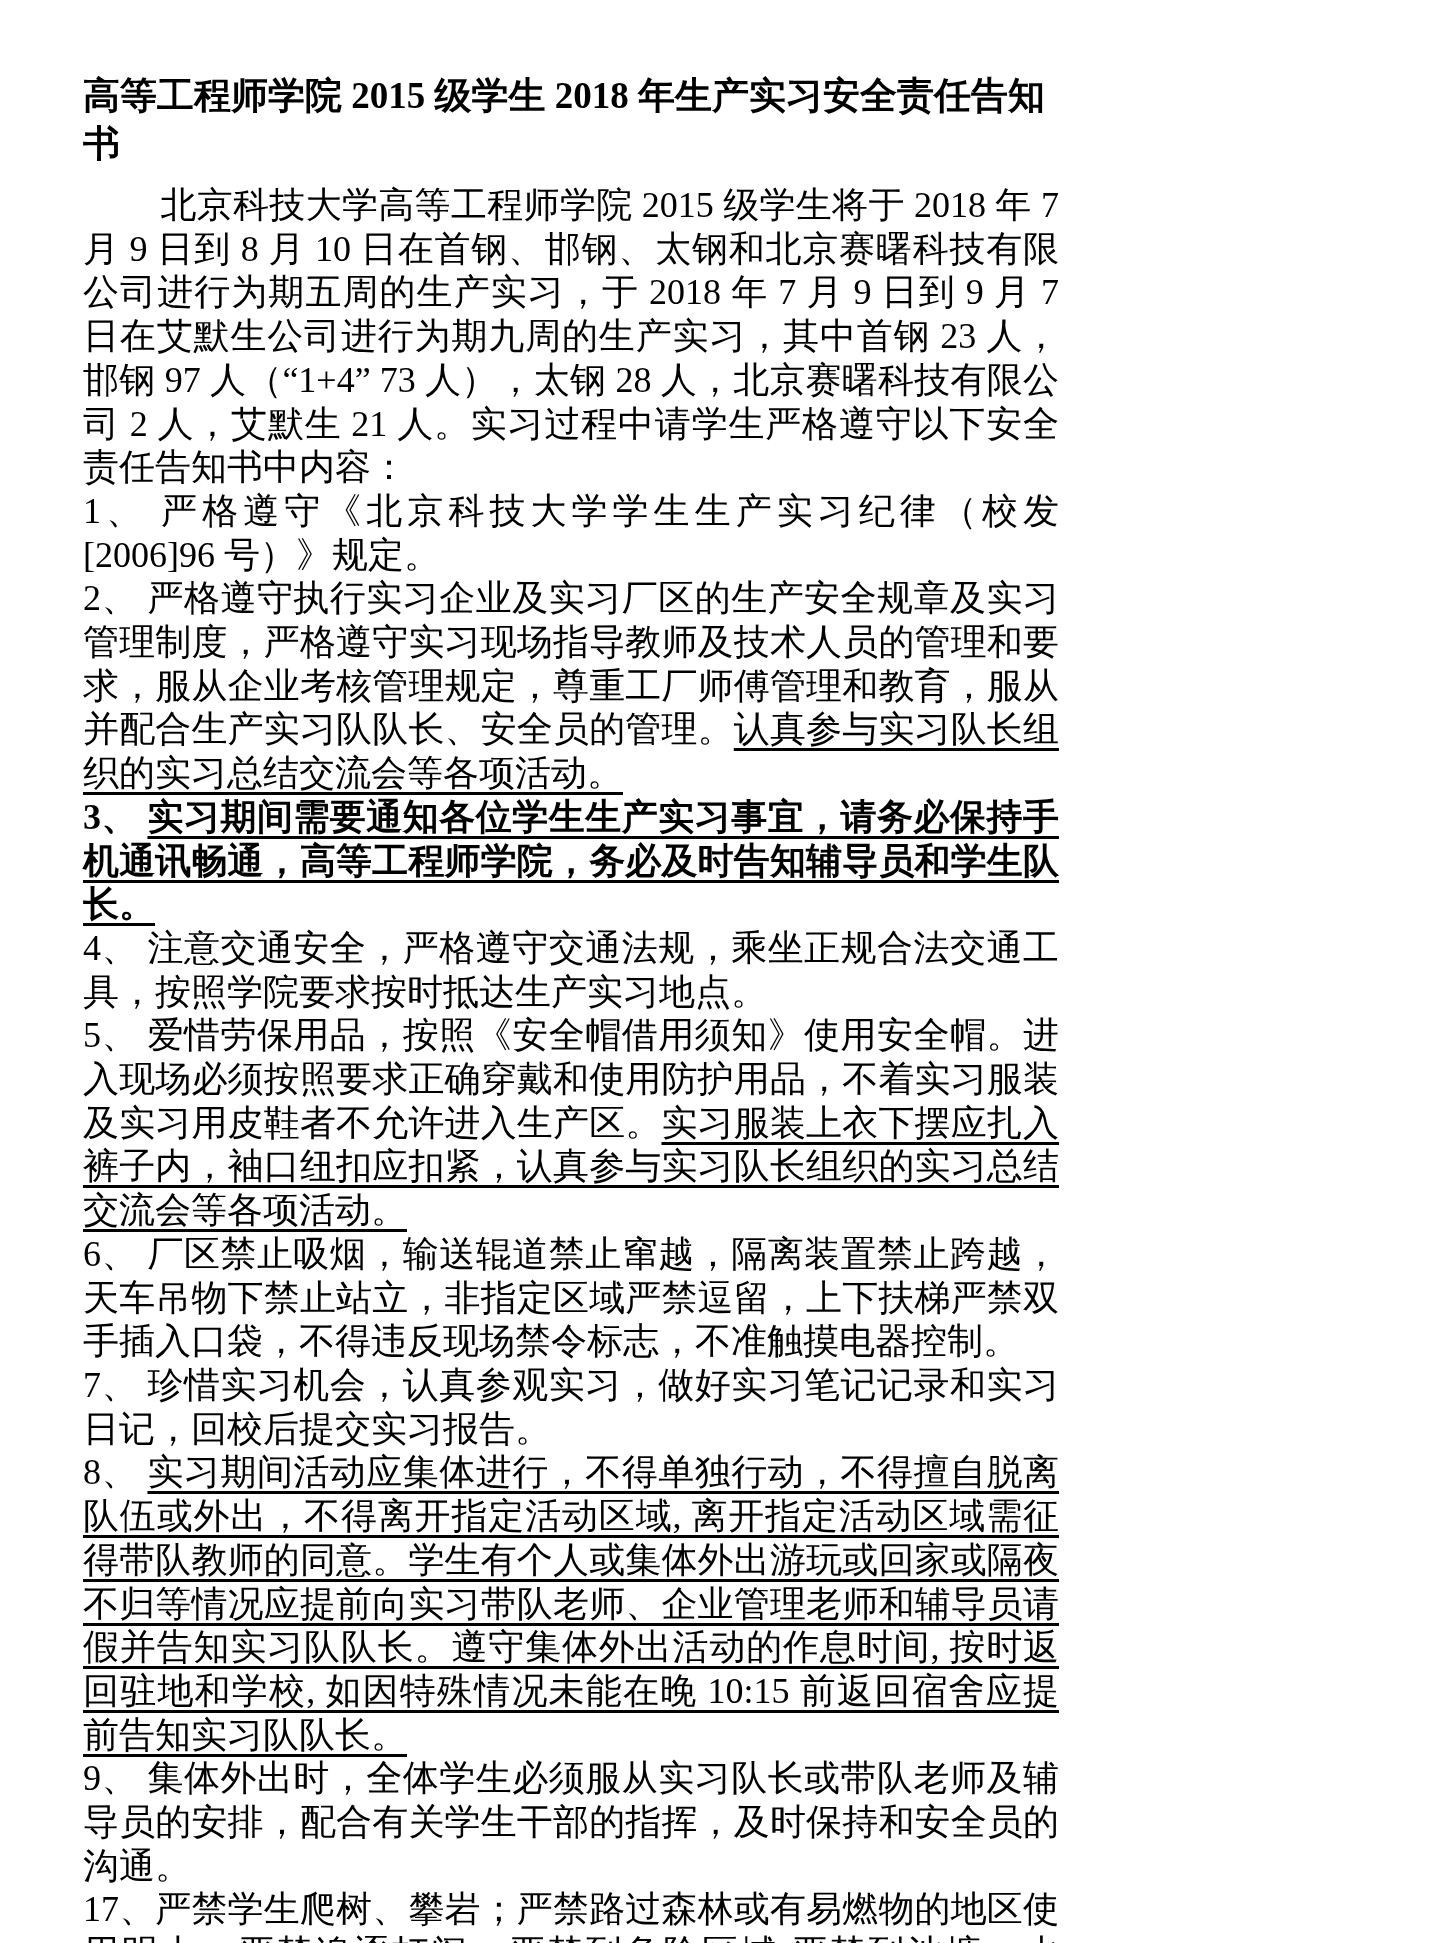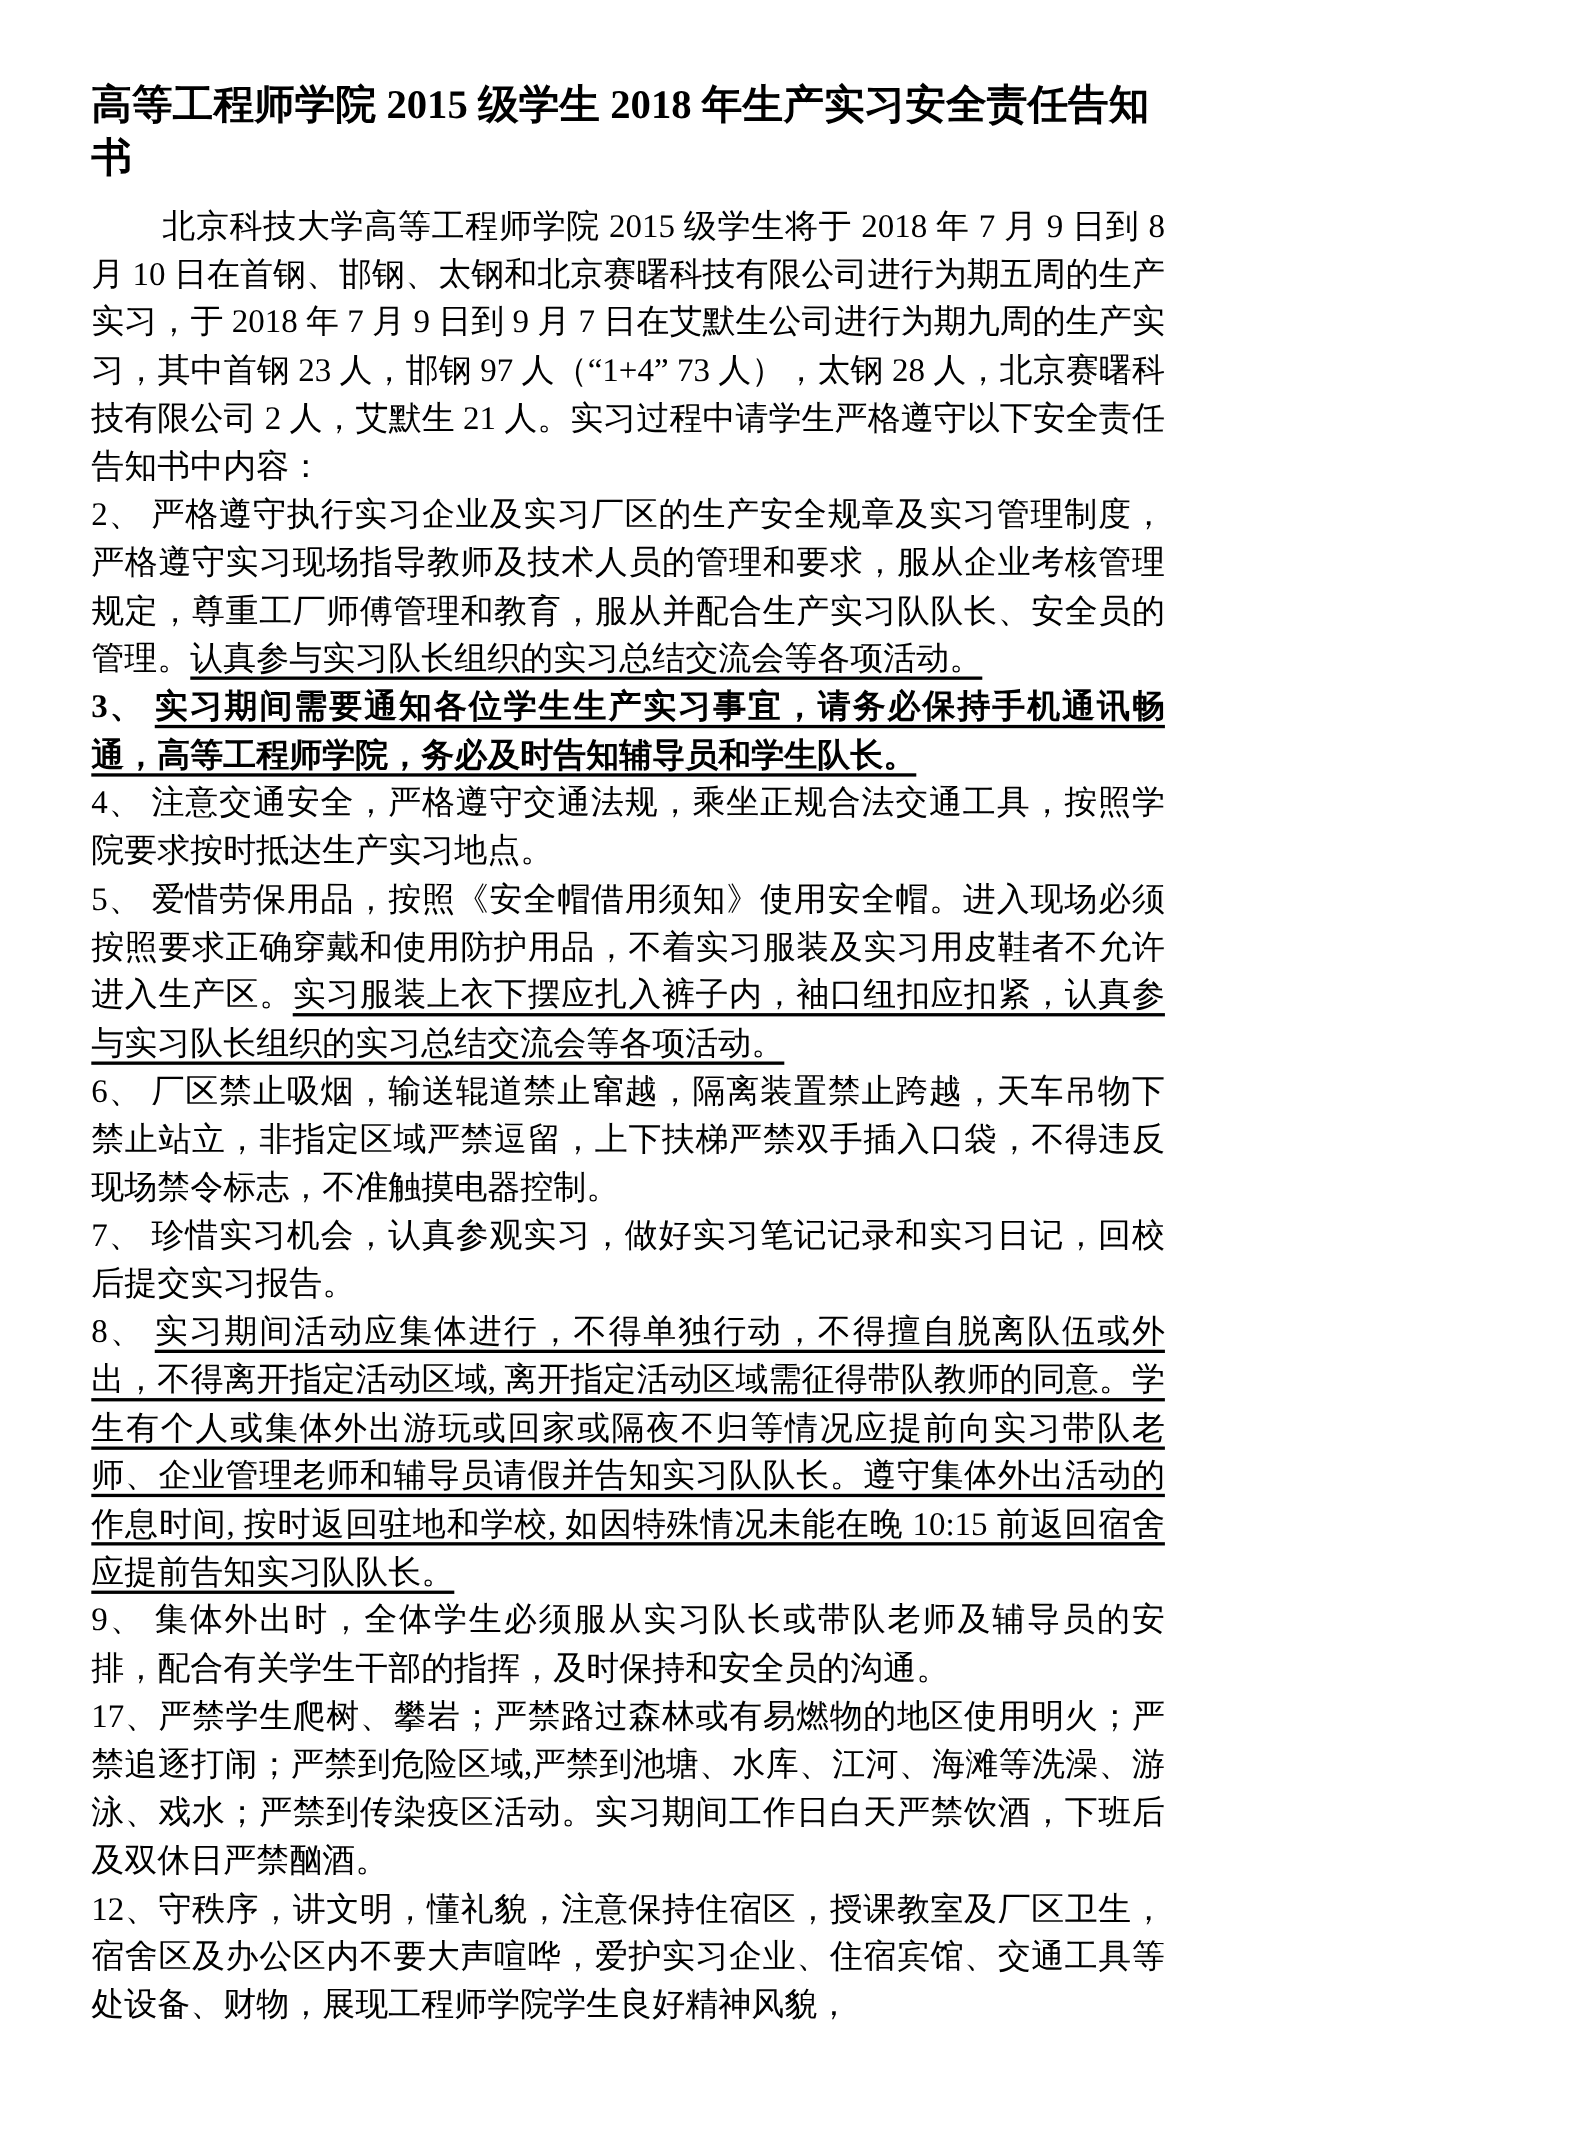--- a/index.html
+++ b/index.html
@@ -19,21 +19,21 @@
   }
   .doc-title {
     font-size: 37px;
     font-weight: bold;
     line-height: 48px;
     margin: 0 0 16px 0;
     letter-spacing: 0px;
   }
   .doc-body p.para {
     margin: 0;
-    font-size: 30px;
+    font-size: 36px;
     line-height: 43.7px;
     text-align: justify;
     text-justify: inter-ideograph;
   }
   .doc-body p.para.indent { text-indent: 2.15em; }
   .seg-b { font-weight: bold; }
   .seg-u {
     text-decoration: underline;
     text-decoration-thickness: 2.5px;
     text-underline-offset: 7px;
@@ -41,20 +41,21 @@
   .seg-b.seg-u { text-decoration-thickness: 3px; }
 </style>
 </head>
 <body>
 
 <div class="page">
   <h1 class="doc-title">高等工程师学院 2015 级学生 2018 年生产实习安全责任告知书</h1>
 
   <div class="doc-body">
       <p class="para indent"><span>北京科技大学高等工程师学院 2015 级学生将于 2018 年 7 月 9 日到 8 月 10 日在首钢、邯钢、太钢和北京赛曙科技有限公司进行为期五周的生产实习，于 2018 年 7 月 9 日到 9 月 7 日在艾默生公司进行为期九周的生产实习，其中首钢 23 人，邯钢 97 人（“1+4” 73 人），太钢 28 人，北京赛曙科技有限公司 2 人，艾默生 21 人。实习过程中请学生严格遵守以下安全责任告知书中内容：</span></p>
+      <p class="para"><span>1、 严格遵守《北京科技大学学生生产实习纪律（校发[2006]96 号）》规定。</span></p>
       <p class="para"><span>2、 严格遵守执行实习企业及实习厂区的生产安全规章及实习管理制度，严格遵守实习现场指导教师及技术人员的管理和要求，服从企业考核管理规定，尊重工厂师傅管理和教育，服从并配合生产实习队队长、安全员的管理。</span><span class="seg-u">认真参与实习队长组织的实习总结交流会等各项活动。</span></p>
       <p class="para"><span class="seg-b">3、 </span><span class="seg-b seg-u">实习期间需要通知各位学生生产实习事宜，请务必保持手机通讯畅通，高等工程师学院，务必及时告知辅导员和学生队长。</span></p>
       <p class="para"><span>4、 注意交通安全，严格遵守交通法规，乘坐正规合法交通工具，按照学院要求按时抵达生产实习地点。</span></p>
       <p class="para"><span>5、 爱惜劳保用品，按照《安全帽借用须知》使用安全帽。进入现场必须按照要求正确穿戴和使用防护用品，不着实习服装及实习用皮鞋者不允许进入生产区。</span><span class="seg-u">实习服装上衣下摆应扎入裤子内，袖口纽扣应扣紧，认真参与实习队长组织的实习总结交流会等各项活动。</span></p>
       <p class="para"><span>6、 厂区禁止吸烟，输送辊道禁止窜越，隔离装置禁止跨越，天车吊物下禁止站立，非指定区域严禁逗留，上下扶梯严禁双手插入口袋，不得违反现场禁令标志，不准触摸电器控制。</span></p>
       <p class="para"><span>7、 珍惜实习机会，认真参观实习，做好实习笔记记录和实习日记，回校后提交实习报告。</span></p>
       <p class="para"><span>8、 </span><span class="seg-u">实习期间活动应集体进行，不得单独行动，不得擅自脱离队伍或外出，不得离开指定活动区域, 离开指定活动区域需征得带队教师的同意。学生有个人或集体外出游玩或回家或隔夜不归等情况应提前向实习带队老师、企业管理老师和辅导员请假并告知实习队队长。遵守集体外出活动的作息时间, 按时返回驻地和学校, 如因特殊情况未能在晚 10:15 前返回宿舍应提前告知实习队队长。</span></p>
       <p class="para"><span>9、 集体外出时，全体学生必须服从实习队长或带队老师及辅导员的安排，配合有关学生干部的指挥，及时保持和安全员的沟通。</span></p>
       <p class="para"><span>17、严禁学生爬树、攀岩；严禁路过森林或有易燃物的地区使用明火；严禁追逐打闹；严禁到危险区域,严禁到池塘、水库、江河、海滩等洗澡、游泳、戏水；严禁到传染疫区活动。实习期间工作日白天严禁饮酒，下班后及双休日严禁酗酒。</span></p>
       <p class="para"><span>12、守秩序，讲文明，懂礼貌，注意保持住宿区，授课教室及厂区卫生，宿舍区及办公区内不要大声喧哗，爱护实习企业、住宿宾馆、交通工具等处设备、财物，展现工程师学院学生良好精神风貌，</span></p>

